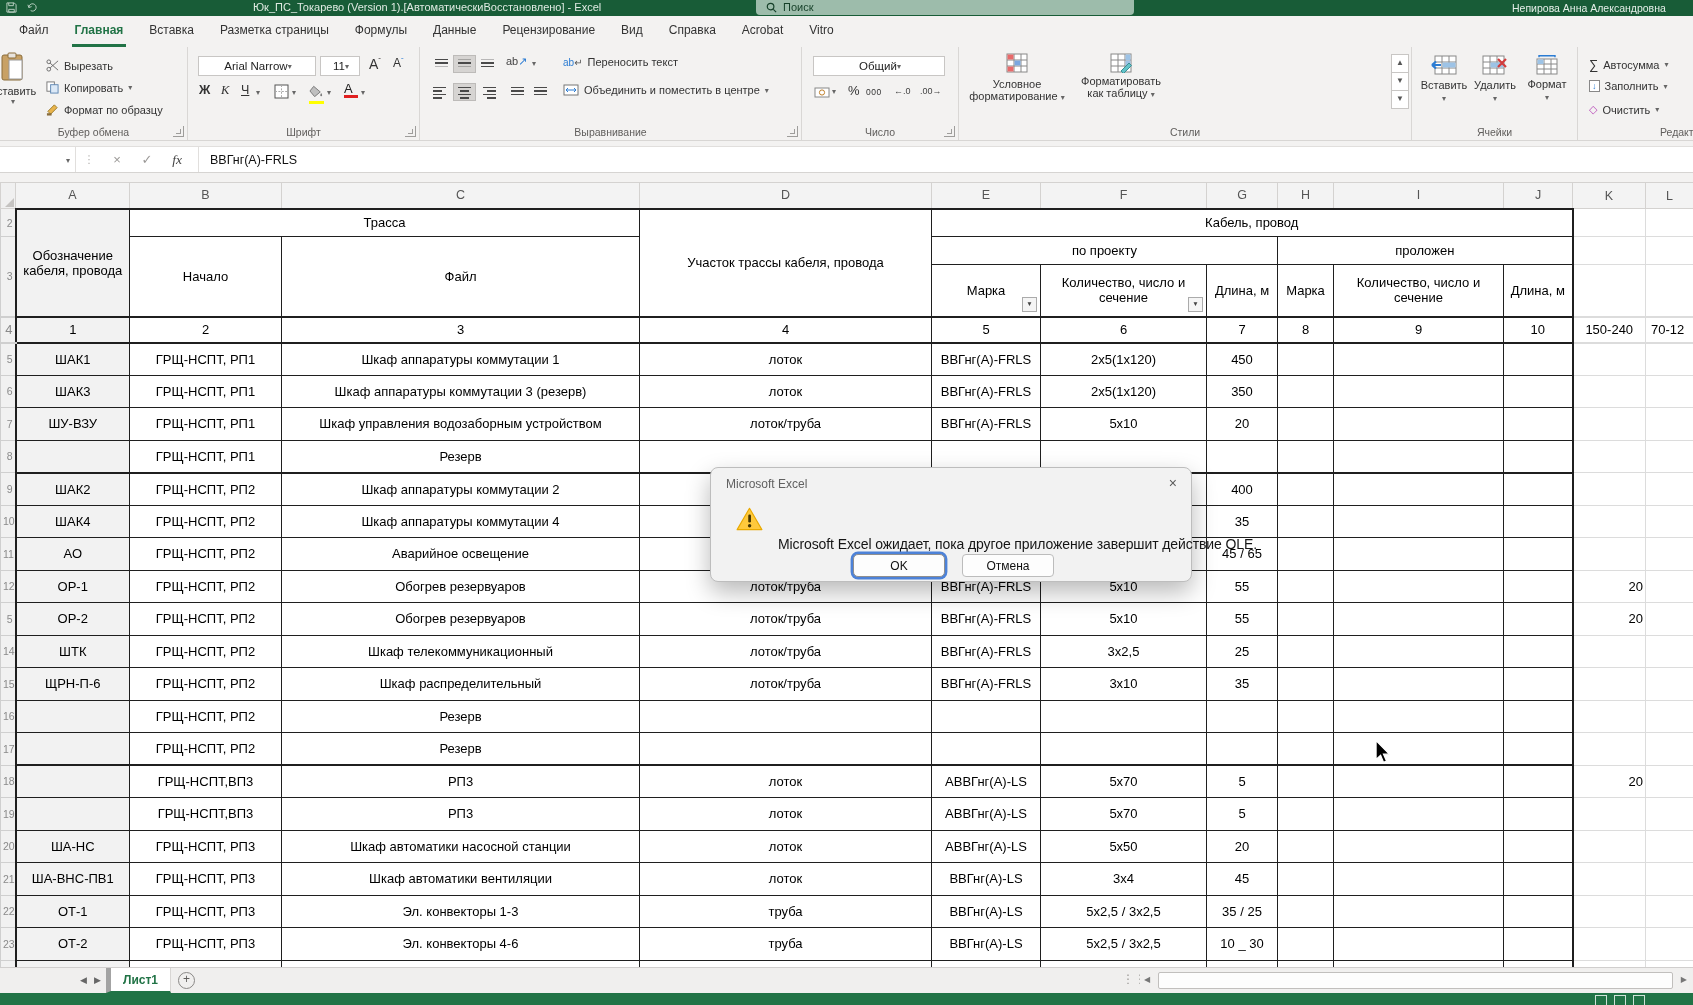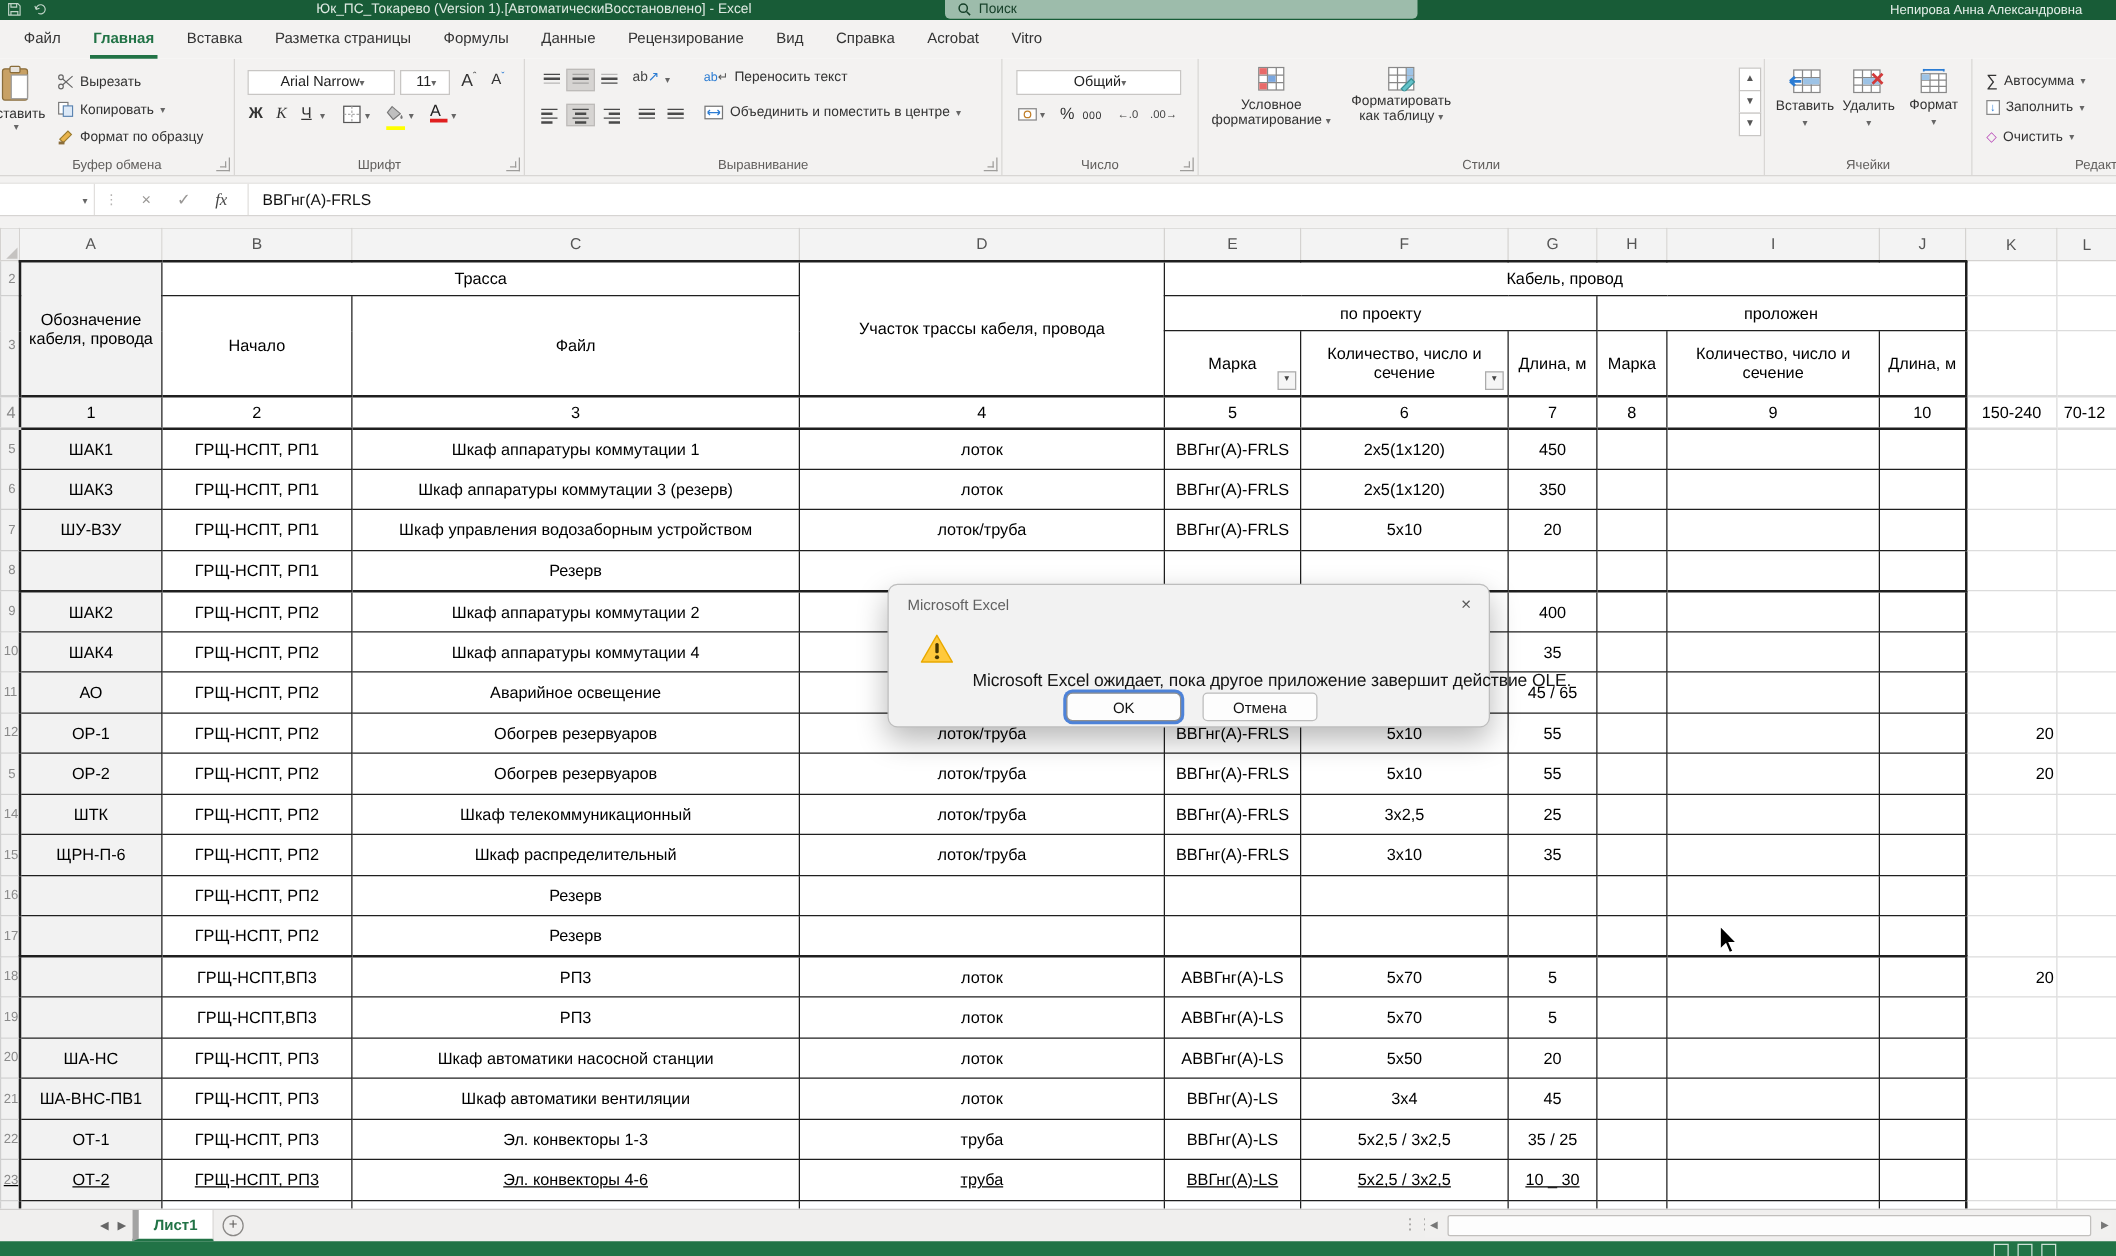--- a/index.html
+++ b/index.html
@@ -733,21 +733,21 @@
           <td class="dc c-d">труба</td>
           <td class="dc c-e">ВВГнг(А)-LS</td>
           <td class="dc c-f">5х2,5 / 3х2,5</td>
           <td class="dc c-g">35 / 25</td>
           <td class="dc c-h"></td>
           <td class="dc c-i"></td>
           <td class="dc c-j"></td>
           <td class="g kv"></td>
           <td class="g"></td>
         </tr>
-        <tr style="height: 32.5px; text-decoration: underline;">
+        <tr style="height: 32.5px;">
           <td class="rn">23</td>
           <td class="dc c-a">ОТ-2</td>
           <td class="dc c-b">ГРЩ-НСПТ, РП3</td>
           <td class="dc c-c">Эл. конвекторы 4-6</td>
           <td class="dc c-d">труба</td>
           <td class="dc c-e">ВВГнг(А)-LS</td>
           <td class="dc c-f">5х2,5 / 3х2,5</td>
           <td class="dc c-g">10 _ 30</td>
           <td class="dc c-h"></td>
           <td class="dc c-i"></td>

